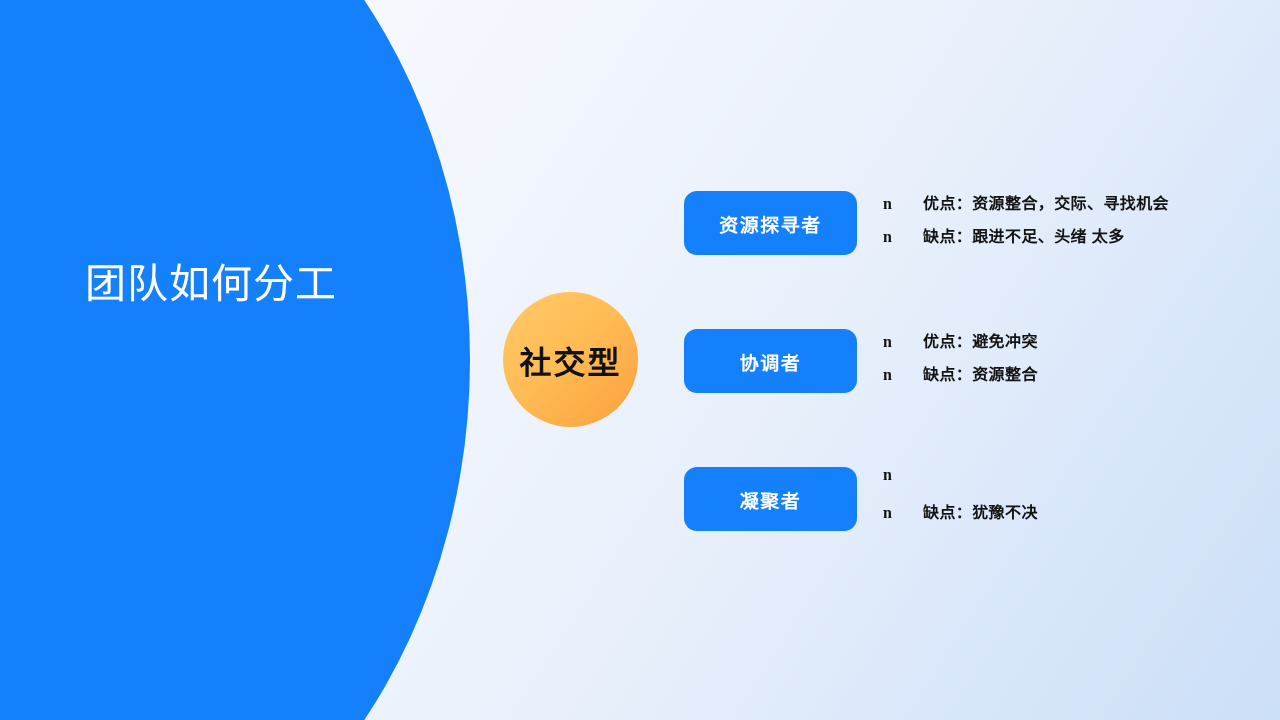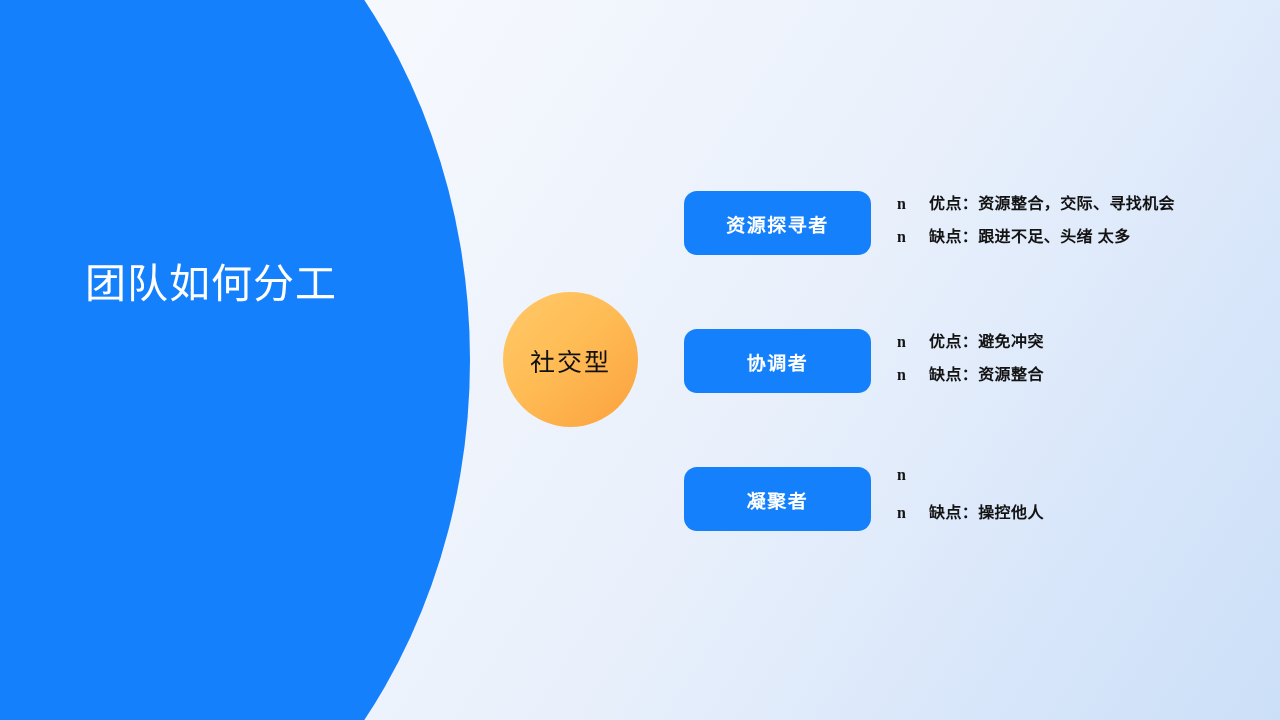--- a/index.html
+++ b/index.html
@@ -68,39 +68,39 @@
     top: 292px;
     width: 135px;
     height: 135px;
     border-radius: 50%;
     background: linear-gradient(138deg, #ffc968 0%, #ffbc55 45%, #fba13d 100%);
     display: flex;
     align-items: center;
     justify-content: center;
   }
   .type-circle-label {
-    font-size: 25px;
-    font-weight: 400;
+    font-size: 32px;
+    font-weight: 700;
     letter-spacing: 2px;
     color: #111111;
   }
 
   
   .role-row {
     position: absolute;
     left: 684px;
     display: flex;
     align-items: center;
   }
   .role-row-1 { top: 190px; }
   .role-row-2 { top: 328px; }
   .role-row-3 { top: 466px; }
 
   .role-chip {
-    width: 187px;
+    width: 173px;
     height: 64px;
     border-radius: 13px;
     background: #1580fb;
     display: flex;
     align-items: center;
     justify-content: center;
     flex: none;
   }
   .role-chip-label {
     font-size: 19px;
@@ -127,20 +127,21 @@
     font-weight: 700;
     color: #131313;
     font-family: "Liberation Serif", "DejaVu Serif", serif;
   }
   .point-text {
     font-size: 16px;
     font-weight: 700;
     letter-spacing: 0.4px;
     color: #131313;
     white-space: nowrap;
+    margin-left: 8px;
   }
 </style>
 </head>
 <body>
 
 <div class="slide">
 
   <div class="blue-blob"></div>
 
   <div class="left-panel">
@@ -187,18 +188,18 @@
   <div class="role-row role-row-3">
     <div class="role-chip">
       <span class="role-chip-label">凝聚者</span>
     </div>
     <div class="role-points">
       <div class="point-line">
         <span class="point-bullet">n</span>
       </div>
       <div class="point-line">
         <span class="point-bullet">n</span>
-        <span class="point-text">缺点：操控他人</span>
+        <span class="point-text">缺点：犹豫不决</span>
       </div>
     </div>
   </div>
 
 </div>
 
 </body></html>

